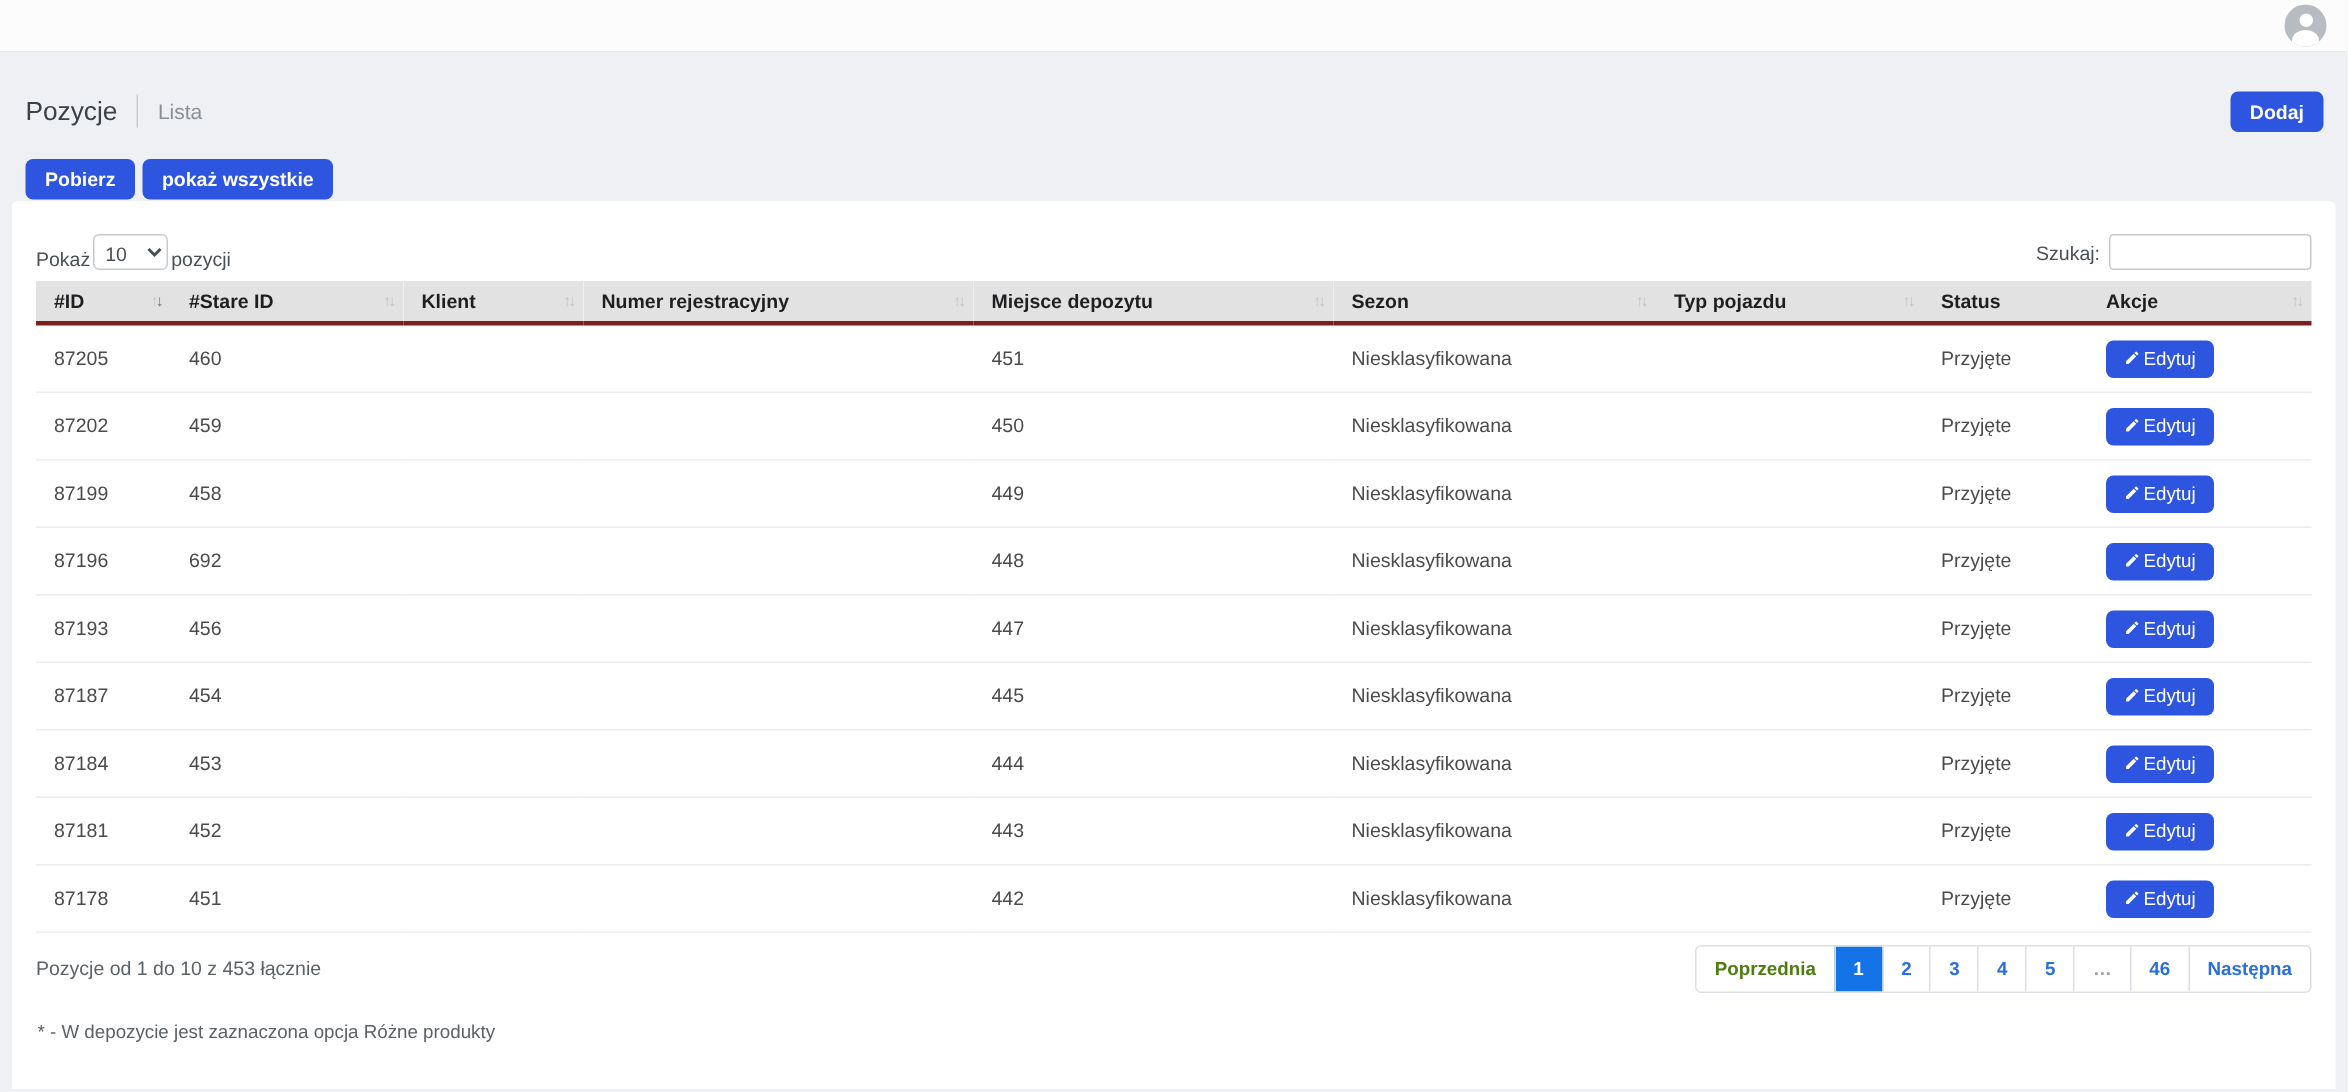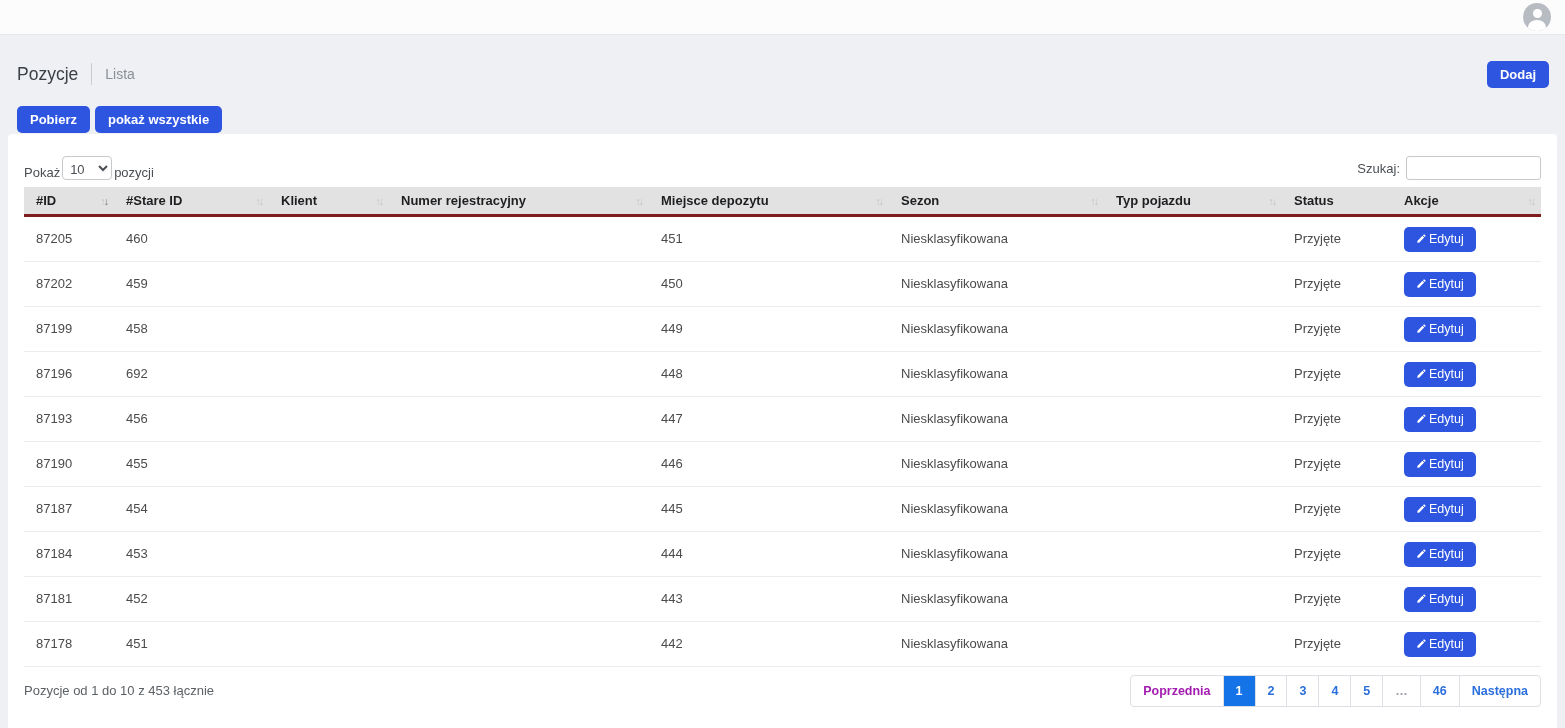--- a/index.html
+++ b/index.html
@@ -120,21 +120,21 @@
     display:flex; align-items:stretch;
     border:1px solid #dcdfe3; border-radius:4px; overflow:hidden;
     background:#fff; font-size:12.5px;
   }
   .page-item {
     padding:8px 12px; min-width:13px; text-align:center;
     border-left:1px solid #dcdfe3;
     color:#2a6fdb; cursor:pointer; user-select:none; font-weight:bold;
   }
   .page-item:first-child { border-left:none; }
-  .page-item.disabled { color:#a21caf; cursor:default; }
+  .page-item.disabled { color:#4d7c0f; cursor:default; }
   .page-item.ellipsis { color:#9aa0a6; cursor:default; }
   .page-item.active { background:#1473e6; color:#fff; }
 
   .note-text { padding:13px 1px 16px; color:#5c6165; font-size:12.5px; }
 </style>
 </head>
 <body>
 
 <header class="navbar">
   <div class="avatar">
@@ -313,38 +313,20 @@
       <td class="cell-actions">
         <button class="btn-edit">
           <svg width="11" height="11" viewBox="0 0 24 24">
             <path fill="#ffffff" d="M3 17.25V21h3.75L17.81 9.94l-3.75-3.75L3 17.25zM20.71 7.04a1 1 0 0 0 0-1.41l-2.34-2.34a1 1 0 0 0-1.41 0l-1.83 1.83 3.75 3.75 1.83-1.83z"></path>
           </svg>
           <span class="edit-label">Edytuj</span>
         </button>
       </td>
     </tr>
 
-    <tr>
-      <td>87190</td>
-      <td>455</td>
-      <td></td>
-      <td></td>
-      <td>446</td>
-      <td>Niesklasyfikowana</td>
-      <td></td>
-      <td>Przyjęte</td>
-      <td class="cell-actions">
-        <button class="btn-edit">
-          <svg width="11" height="11" viewBox="0 0 24 24">
-            <path fill="#ffffff" d="M3 17.25V21h3.75L17.81 9.94l-3.75-3.75L3 17.25zM20.71 7.04a1 1 0 0 0 0-1.41l-2.34-2.34a1 1 0 0 0-1.41 0l-1.83 1.83 3.75 3.75 1.83-1.83z"></path>
-          </svg>
-          <span class="edit-label">Edytuj</span>
-        </button>
-      </td>
-    </tr>
 
     <tr>
       <td>87187</td>
       <td>454</td>
       <td></td>
       <td></td>
       <td>445</td>
       <td>Niesklasyfikowana</td>
       <td></td>
       <td>Przyjęte</td>

